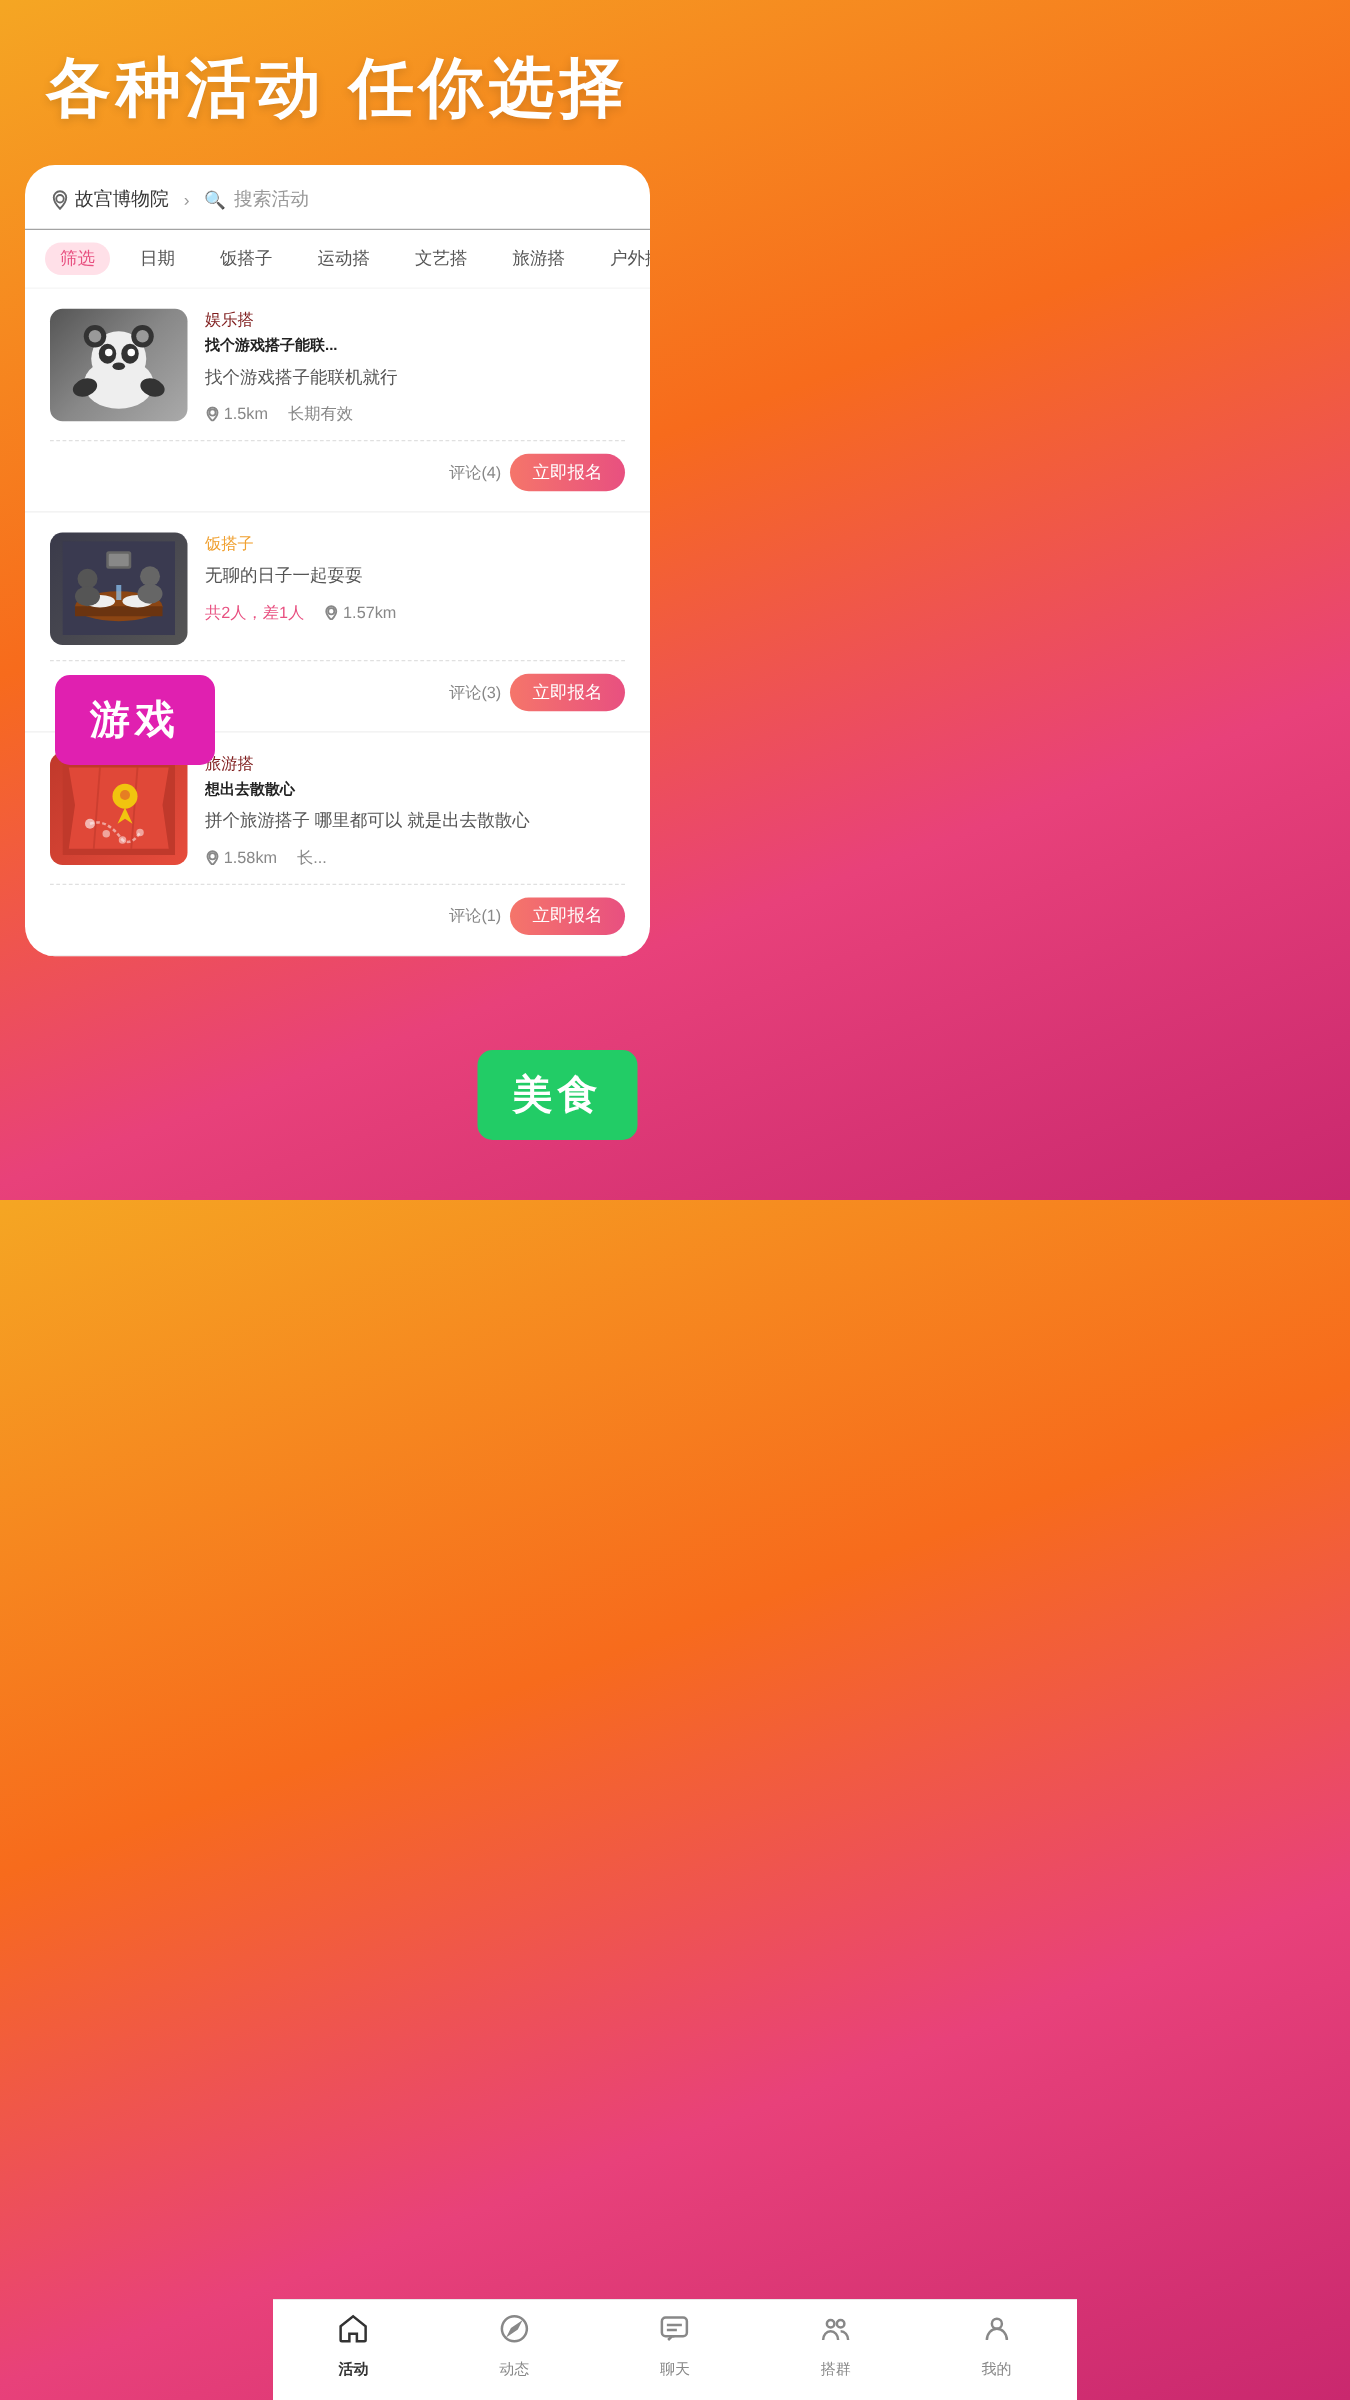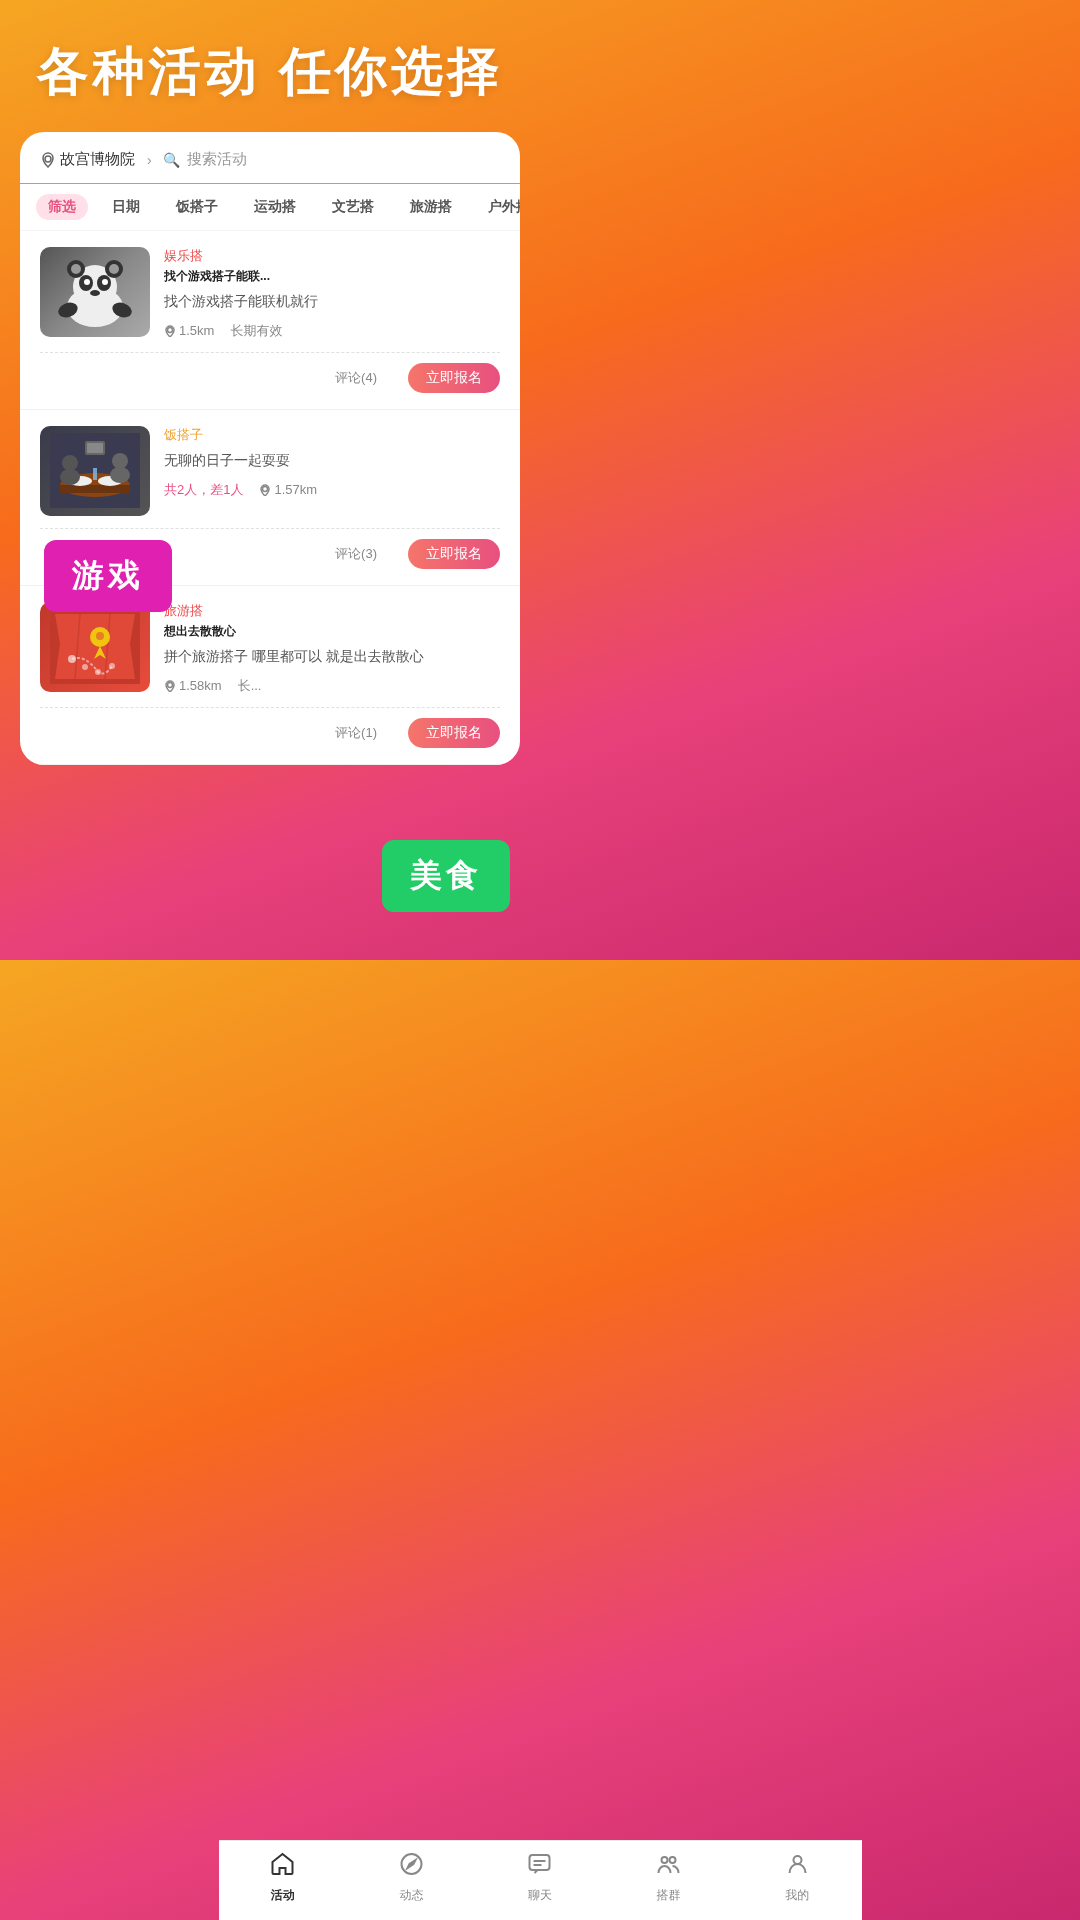--- a/index.html
+++ b/index.html
@@ -74,21 +74,20 @@
 
     
     .filter-row {
       display: flex;
       align-items: center;
       padding: 10px 16px;
       gap: 12px;
       overflow-x: auto;
       scrollbar-width: none;
       border-bottom: 1px solid #f5f5f5;
-      font-weight: bold;
     }
     .filter-row::-webkit-scrollbar { display: none; }
     .filter-tag {
       white-space: nowrap;
       font-size: 14px;
       padding: 4px 12px;
       border-radius: 20px;
       color: #555;
       cursor: pointer;
     }
@@ -150,21 +149,21 @@
     .activity-info {
       flex: 1;
       min-width: 0;
     }
 
     .activity-category {
       font-size: 13px;
       color: #f0a030;
       margin-bottom: 4px;
     }
-    .activity-category.blue { color: #ef4444; font-family: Liberation Serif, serif; }
+    .activity-category.blue { color: #7f1d1d; font-family: Liberation Serif, serif; }
 
     .activity-title {
       font-size: 12px;
       font-weight: 700;
       color: #222;
       line-height: 1.3;
       overflow: hidden;
       text-overflow: ellipsis;
       white-space: nowrap;
     }
@@ -196,21 +195,21 @@
       gap: 3px;
     }
 
     .activity-footer {
       display: flex;
       align-items: center;
       justify-content: flex-end;
       margin-top: 12px;
       padding-top: 10px;
       border-top: 1px dashed #e0e0e0;
-      gap: 31px;
+      gap: 7px;
     }
     .comment-text {
       font-size: 13px;
       color: #888;
     }
     .signup-btn {
       background: linear-gradient(90deg, #f5756a, #e85080);
       color: #fff;
       border: none;
       border-radius: 20px;

